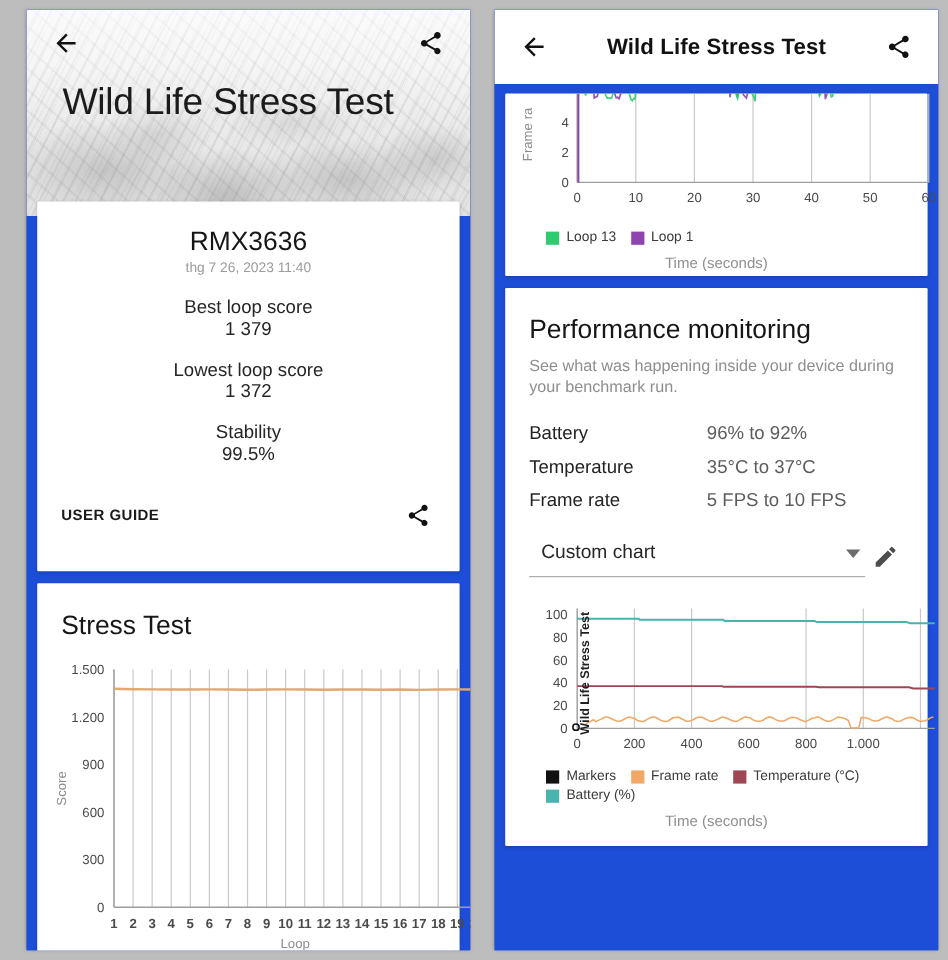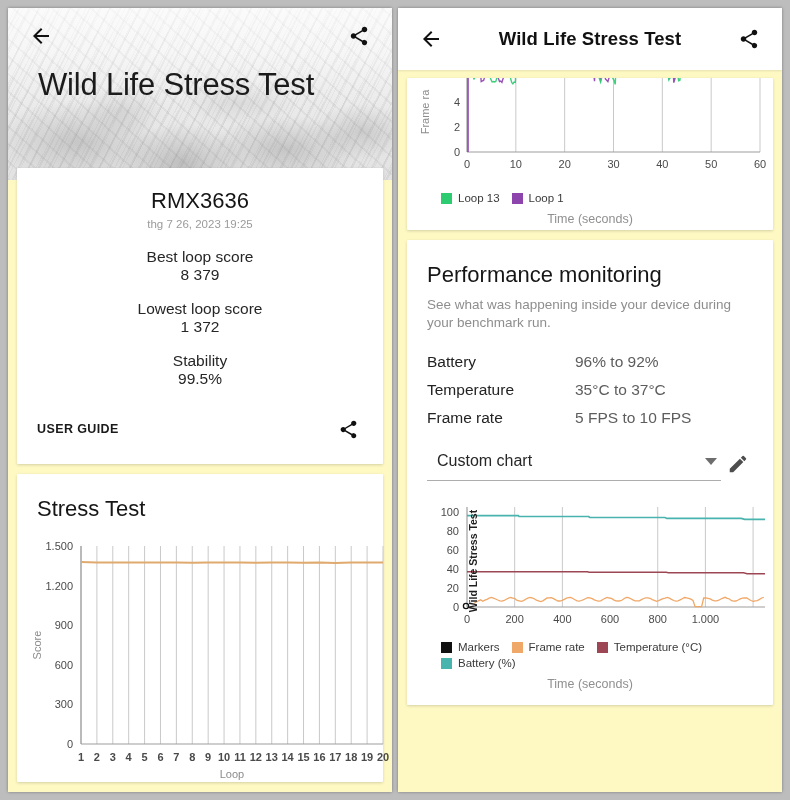--- a/index.html
+++ b/index.html
@@ -14,23 +14,24 @@
     width: 790px; height: 800px;
     display: flex;
     gap: 6px;
     padding: 8px 8px 8px 8px;
     background: #bdbdbd;
   }
   .panel {
     position: relative;
     width: 385px;
     height: 784px;
-    background: #fef9c3;
+    background: #1d4ed8;
     overflow: hidden;
     box-shadow: 0 0 3px rgba(0,0,0,.35);
+    margin-left: 14px;
   }
 
   
   .hero {
     position: relative;
     height: 172px;
     background:
       radial-gradient(ellipse 120px 60px at 18% 78%, rgba(150,150,150,.40), transparent 70%),
       radial-gradient(ellipse 90px 55px at 45% 90%, rgba(140,140,140,.42), transparent 72%),
       radial-gradient(ellipse 110px 48px at 72% 82%, rgba(145,145,145,.38), transparent 70%),
@@ -82,21 +83,21 @@
 
   .row {
     display: flex; justify-content: space-between; align-items: center;
     padding: 8px 20px; font-size: 15.5px; color: #2b2b2b; flex-direction: column;
   }
   .row .k { color: #262626; }
   .row .v { color: #262626; }
 
   .guide-row {
     display: flex; justify-content: space-between; align-items: center;
-    padding: 18px 20px 20px 20px;
+    padding: 18px 20px 32px 20px;
   }
   .guide-label { font-size: 12.5px; font-weight: bold; letter-spacing: .4px; color: #1a1a1a; }
 
   .sec-title { font-size: 22px; color: #161616; padding: 22px 20px 0 20px; font-weight: 400; }
   .sec-sub { font-size: 13.5px; color: #8e8e8e; padding: 8px 20px 0 20px; line-height: 1.35; }
 
   
   .chart-wrap { position: relative; padding: 10px 8px 0 8px; }
   svg { display: block; }
   .ax-label { font-size: 11px; fill: #8c8c8c; }
@@ -162,25 +163,25 @@
           <svg width="22" height="22" viewBox="0 0 24 24">
               <path d="M18 16.1c-.8 0-1.5.3-2 .8l-7.1-4.1c.1-.2.1-.5.1-.8s0-.6-.1-.8L16 7.1c.5.5 1.2.8 2 .8 1.7 0 3-1.3 3-3s-1.3-3-3-3-3 1.3-3 3c0 .3 0 .6.1.8L8 9.9c-.5-.5-1.2-.8-2-.8-1.7 0-3 1.3-3 3s1.3 3 3 3c.8 0 1.5-.3 2-.8l7.2 4.2c-.1.2-.1.5-.1.7 0 1.6 1.3 2.9 2.9 2.9s2.9-1.3 2.9-2.9-1.3-2.9-2.9-2.9z" fill="#111"></path>
             </svg>
         </div>
       </div>
       <div class="hero-title">Wild Life Stress Test</div>
     </div>
 
     <div class="card card-lift">
       <div class="device-name">RMX3636</div>
-      <div class="device-date">thg 7 26, 2023 19:25</div>
+      <div class="device-date">thg 7 26, 2023 11:40</div>
 
       <div class="row">
         <span class="k">Best loop score</span>
-        <span class="v">8 379</span>
+        <span class="v">1 379</span>
       </div>
       <div class="row">
         <span class="k">Lowest loop score</span>
         <span class="v">1 372</span>
       </div>
       <div class="row">
         <span class="k">Stability</span>
         <span class="v">99.5%</span>
       </div>
 

